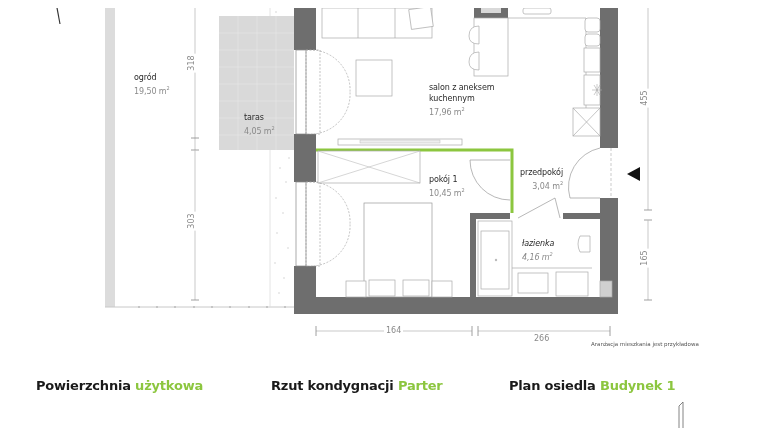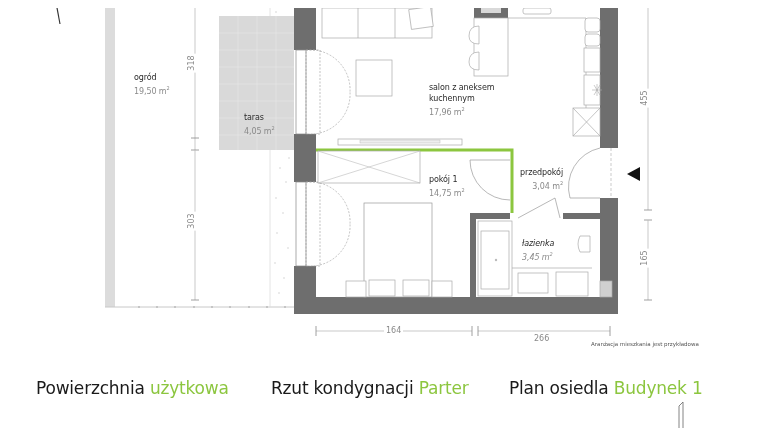--- a/index.html
+++ b/index.html
@@ -5,21 +5,21 @@
   html, body { margin:0; padding:0; background:#ffffff; }
   body { width:760px; height:428px; position:relative; overflow:hidden; font-family:"DejaVu Sans", sans-serif; }
   .plan { position:absolute; left:0; top:8px; width:760px; height:340px; }
   .lbl { position:absolute; font-family:"DejaVu Sans", sans-serif; font-size:8px; color:#222; line-height:11px; letter-spacing:-0.1px; }
   .lbl .name { display:block; color:#2a2a2a; }
   .lbl .area { display:block; color:#8a8a8a; }
   .lbl sup { font-size:5px; vertical-align:4px; }
   .dim { position:absolute; font-size:8px; color:#8a8a8a; font-family:"DejaVu Sans", sans-serif; background:#fff; padding:0 2px; line-height:10px; }
   .dim.v { transform:rotate(-90deg); transform-origin:center; }
   .note { position:absolute; left:591px; top:341px; font-size:5.5px; color:#555; white-space:nowrap; }
-  .footer-item { position:absolute; top:378px; font-size:17px; font-weight:normal; color:#1a1a1a; white-space:nowrap; letter-spacing:-0.2px; }
+  .footer-item { position:absolute; top:378px; font-size:13px; font-weight:bold; color:#1a1a1a; white-space:nowrap; letter-spacing:-0.2px; }
   .footer-item .accent { color:#8cc63f; }
 </style>
 </head>
 <body>
 
 <div class="plan">
   <svg width="760" height="340" viewBox="0 0 760 340">
 
     <line x1="57" y1="0" x2="60" y2="16" stroke="#333" stroke-width="1.2"></line>
 
@@ -190,29 +190,29 @@
     <span class="name">taras</span>
     <span class="area"><span>4,05 m</span><sup>2</sup></span>
   </div>
   <div class="lbl" style="left:429px;top:74px;">
     <span class="name">salon z aneksem</span>
     <span class="name">kuchennym</span>
     <span class="area"><span>17,96 m</span><sup>2</sup></span>
   </div>
   <div class="lbl" style="left:429px;top:166px;">
     <span class="name">pokój 1</span>
-    <span class="area"><span>14,75 m</span><sup>2</sup></span>
+    <span class="area"><span>10,45 m</span><sup>2</sup></span>
   </div>
   <div class="lbl" style="left:520px;top:159px;text-align:right;">
     <span class="name">przedpokój</span>
     <span class="area"><span>3,04 m</span><sup>2</sup></span>
   </div>
   <div class="lbl" style="left:522px;top:230px;font-style:italic;">
     <span class="name">łazienka</span>
-    <span class="area"><span>3,45 m</span><sup>2</sup></span>
+    <span class="area"><span>4,16 m</span><sup>2</sup></span>
   </div>
 
   
   <span class="dim v" style="left:182px;top:50px;">318</span>
   <span class="dim v" style="left:182px;top:208px;">303</span>
   <span class="dim v" style="left:635px;top:85px;">455</span>
   <span class="dim v" style="left:635px;top:245px;">165</span>
   <span class="dim" style="left:384px;top:318px;">164</span>
   <span class="dim" style="left:532px;top:318px;margin-top:8px;">266</span>
 </div>

